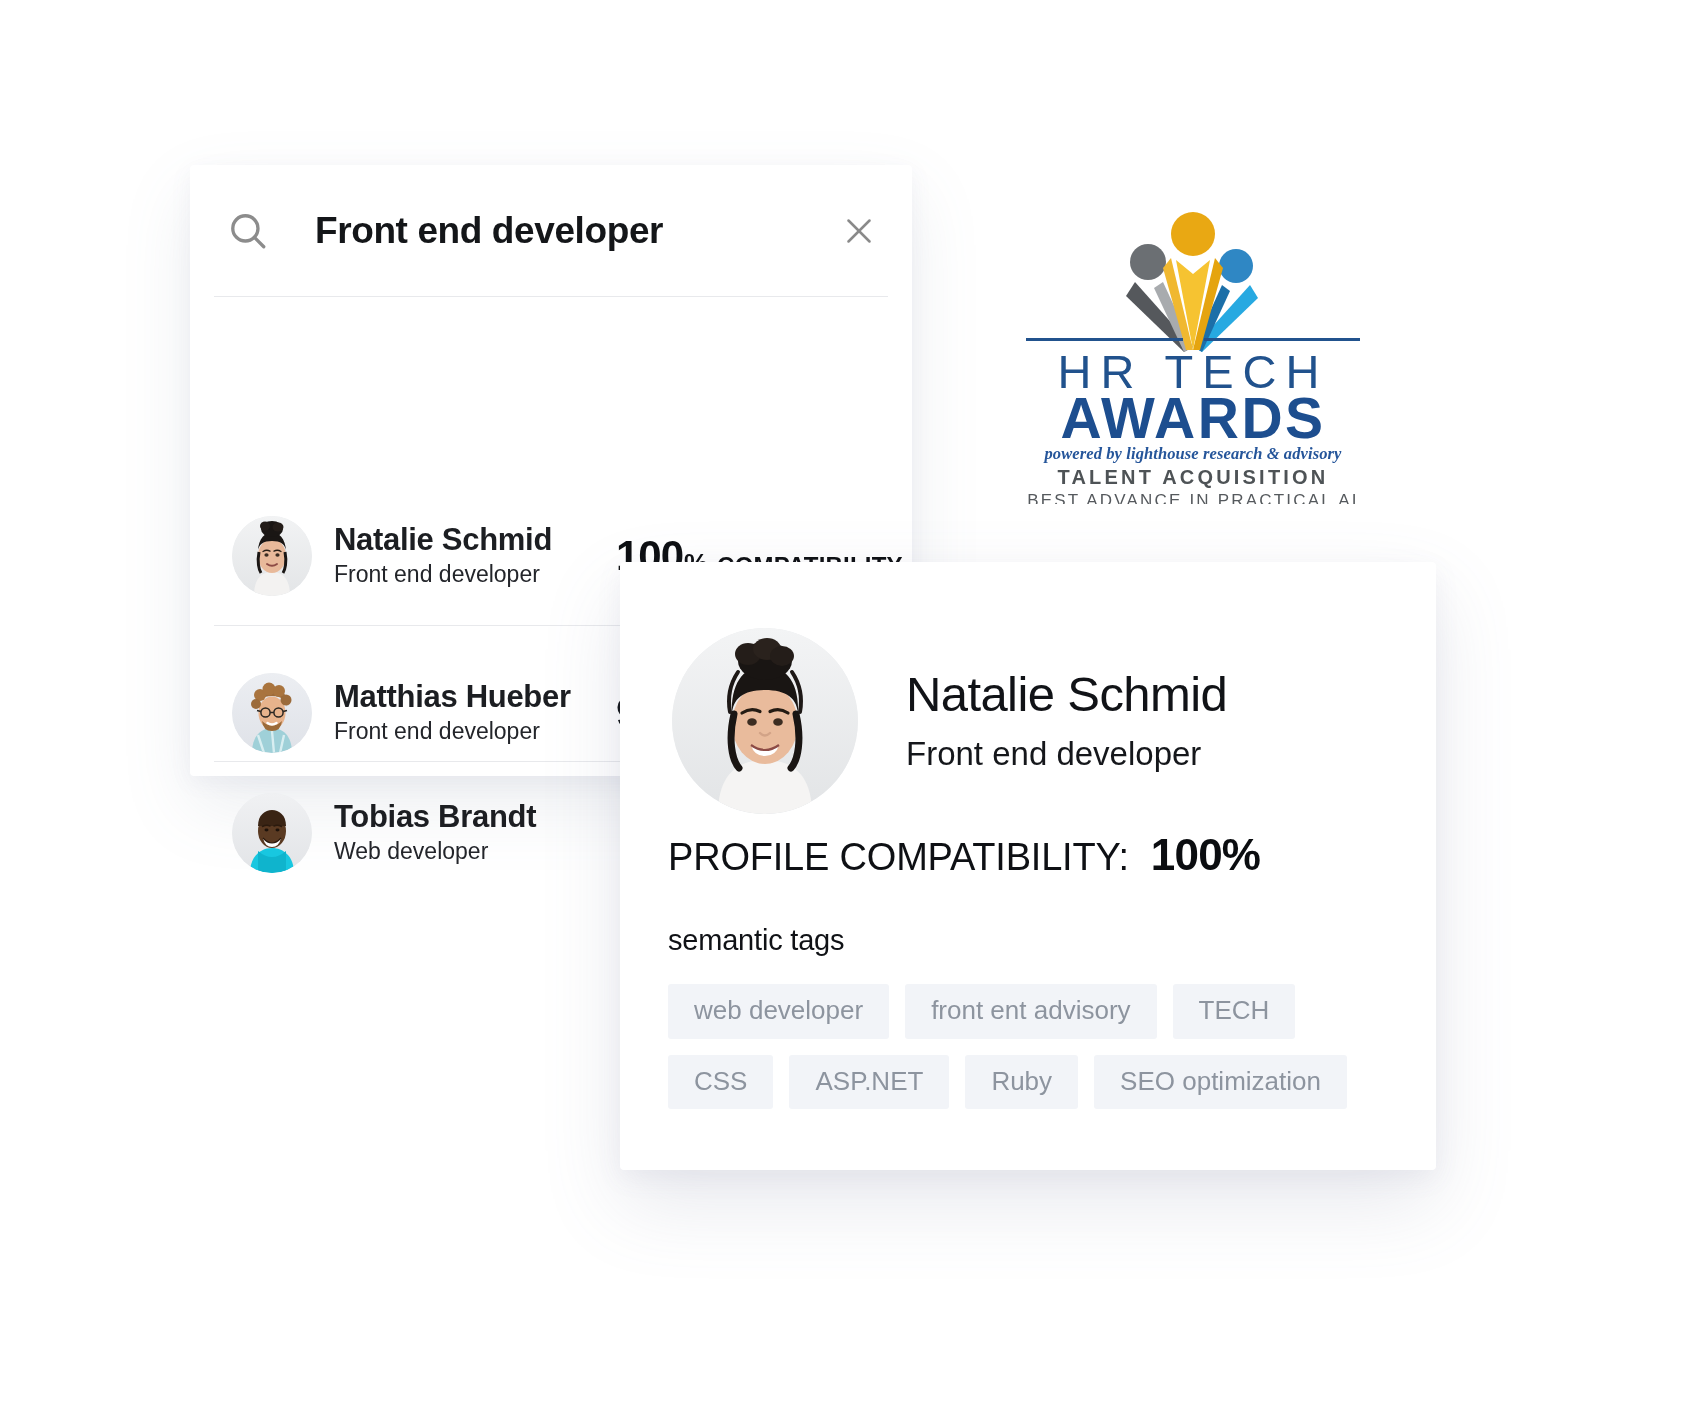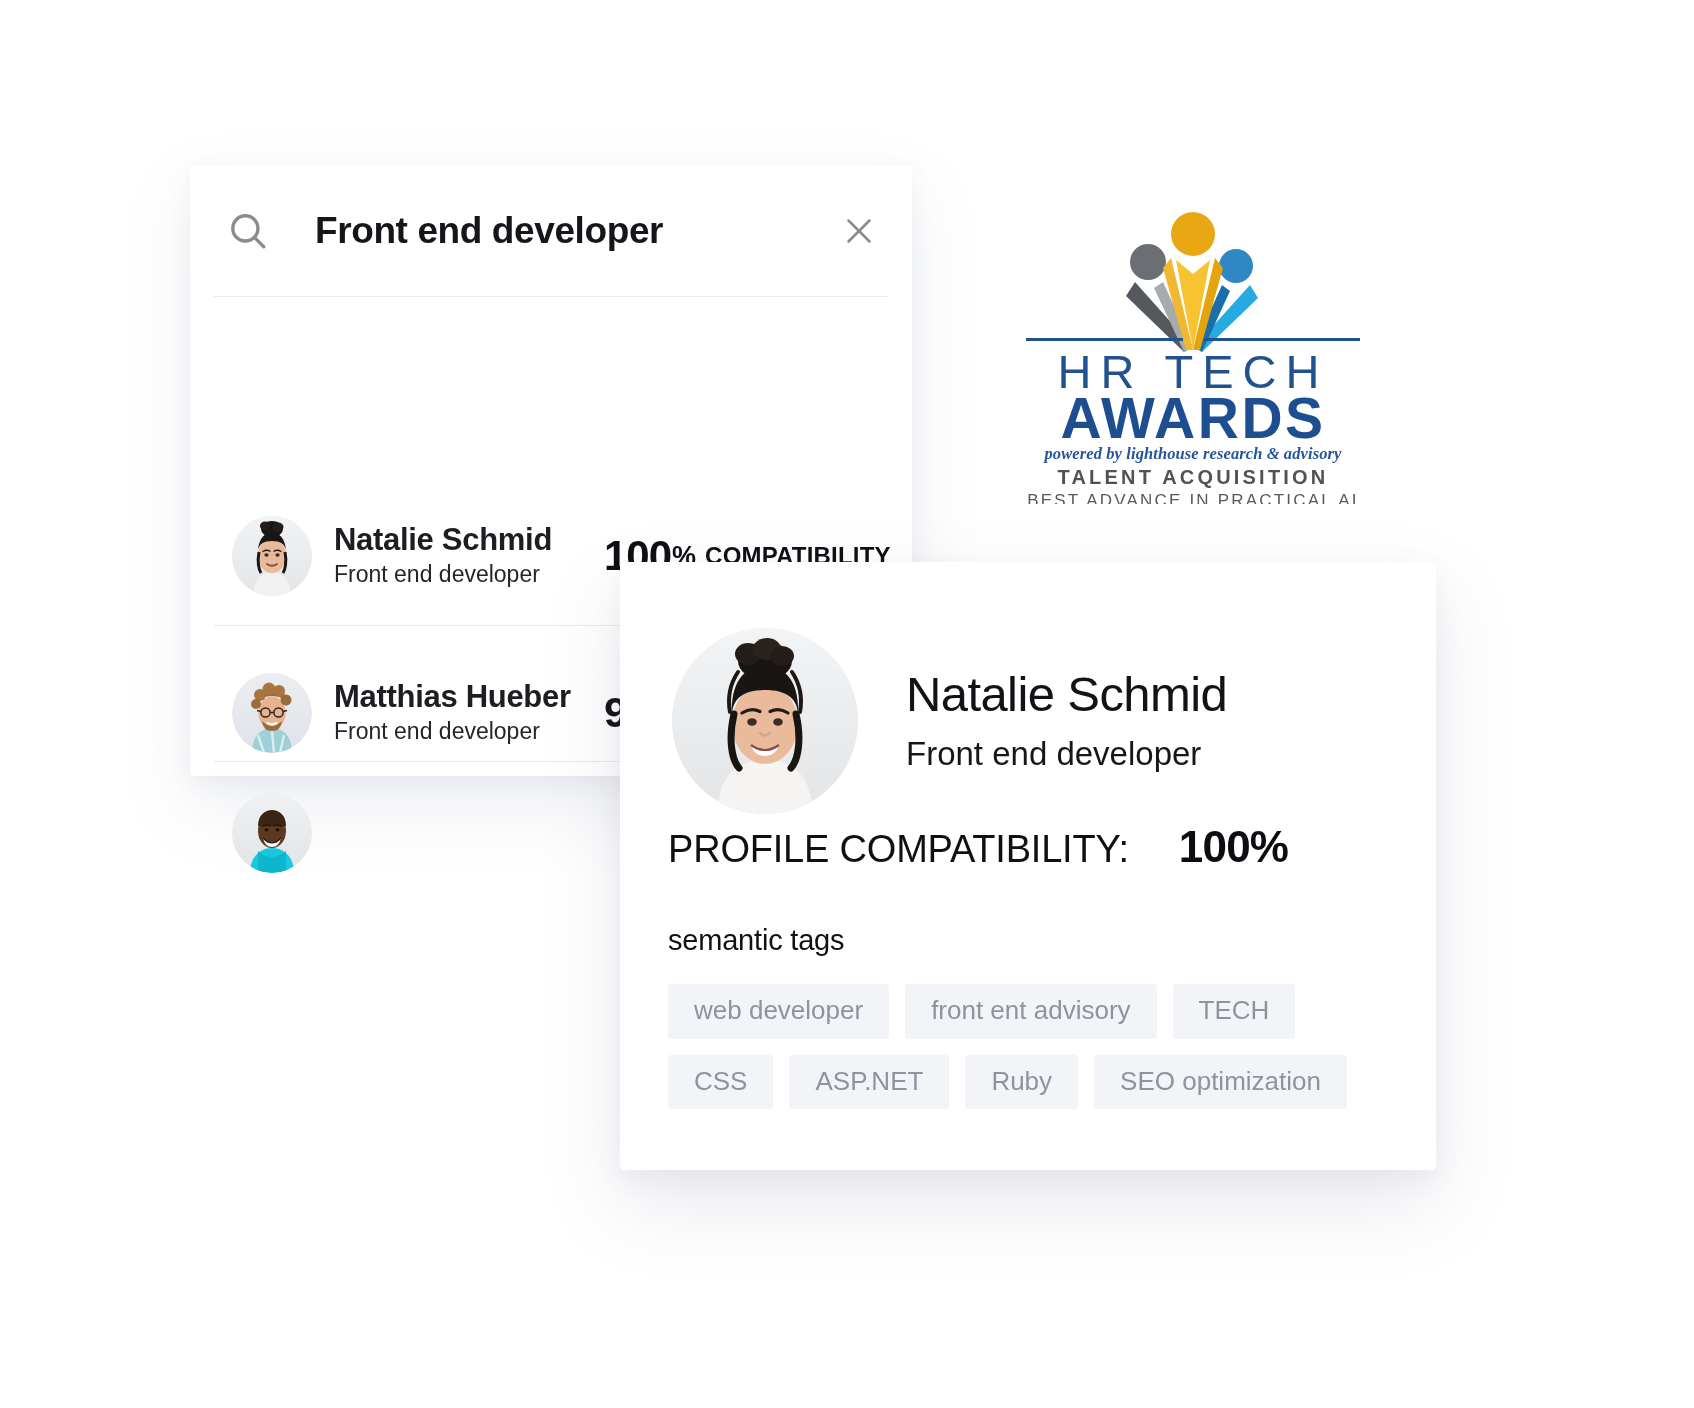--- a/index.html
+++ b/index.html
@@ -120,23 +120,23 @@
   .person-role {
     font-size: 23px;
     font-weight: 400;
     color: #23252a;
     line-height: 1.35;
     margin-top: 2px;
     white-space: nowrap;
   }
 
   .compat {
-    margin-left: 2px;
+    margin-left: 14px;
     display: flex;
-    align-items: center;
+    align-items: flex-end;
     white-space: nowrap;
   }
   .compat-num {
     font-size: 42px;
     font-weight: 800;
     color: #0d0f12;
     letter-spacing: -1px;
   }
   .compat-pct {
     font-size: 27px;
@@ -209,25 +209,24 @@
     font-weight: 400;
     color: #15171b;
     margin-top: 12px;
     line-height: 1.2;
     white-space: nowrap;
   }
 
   .profile-compat {
     position: absolute;
     left: 48px;
-    top: 260px;
+    top: 268px;
     display: flex;
     align-items: baseline;
     white-space: nowrap;
-    gap: 28px;
   }
   .pc-label {
     font-size: 38px;
     font-weight: 400;
     color: #0e1014;
     letter-spacing: -0.2px;
   }
   .pc-value {
     font-size: 44px;
     font-weight: 800;
@@ -395,20 +394,24 @@
             <ellipse cx="40" cy="38" rx="14" ry="17" fill="#5a3a22"></ellipse>
             <path d="M26 33 C26 22 33 17 40 17 C47 17 54 22 54 33 Z" fill="#3a2414"></path>
             <ellipse cx="34.5" cy="37" rx="2" ry="1.4" fill="#1d120a"></ellipse>
             <ellipse cx="45.5" cy="37" rx="2" ry="1.4" fill="#1d120a"></ellipse>
             <path d="M30.5 33.5 q4 -2 7.5 -0.5" stroke="#2b1a0e" stroke-width="1.5" fill="none" stroke-linecap="round"></path>
             <path d="M42 33 q3.5 -1.5 7.5 0.5" stroke="#2b1a0e" stroke-width="1.5" fill="none" stroke-linecap="round"></path>
             <path d="M31 45 q9 10 18 0 q-2 9 -9 9 q-7 0 -9 -9 Z" fill="#ffffff"></path>
             <path d="M31 45 q9 10 18 0" stroke="#2b1a0e" stroke-width="1.2" fill="none"></path>
           </g>
         </svg>
+      </div>
+      <div class="person-text">
+        <div class="person-name">Tobias Brandt</div>
+        <div class="person-role">Web developer</div>
       </div>
     </div>
   </div>
 
   <div class="award-logo">
     <svg viewBox="0 0 370 320" xmlns="http://www.w3.org/2000/svg">
 
       <g>
         <circle cx="140" cy="78" r="18" fill="#6b6f73"></circle>
         <path d="M127 98 L185 163 L176 168 L118 112 Z" fill="#55585c"></path>

